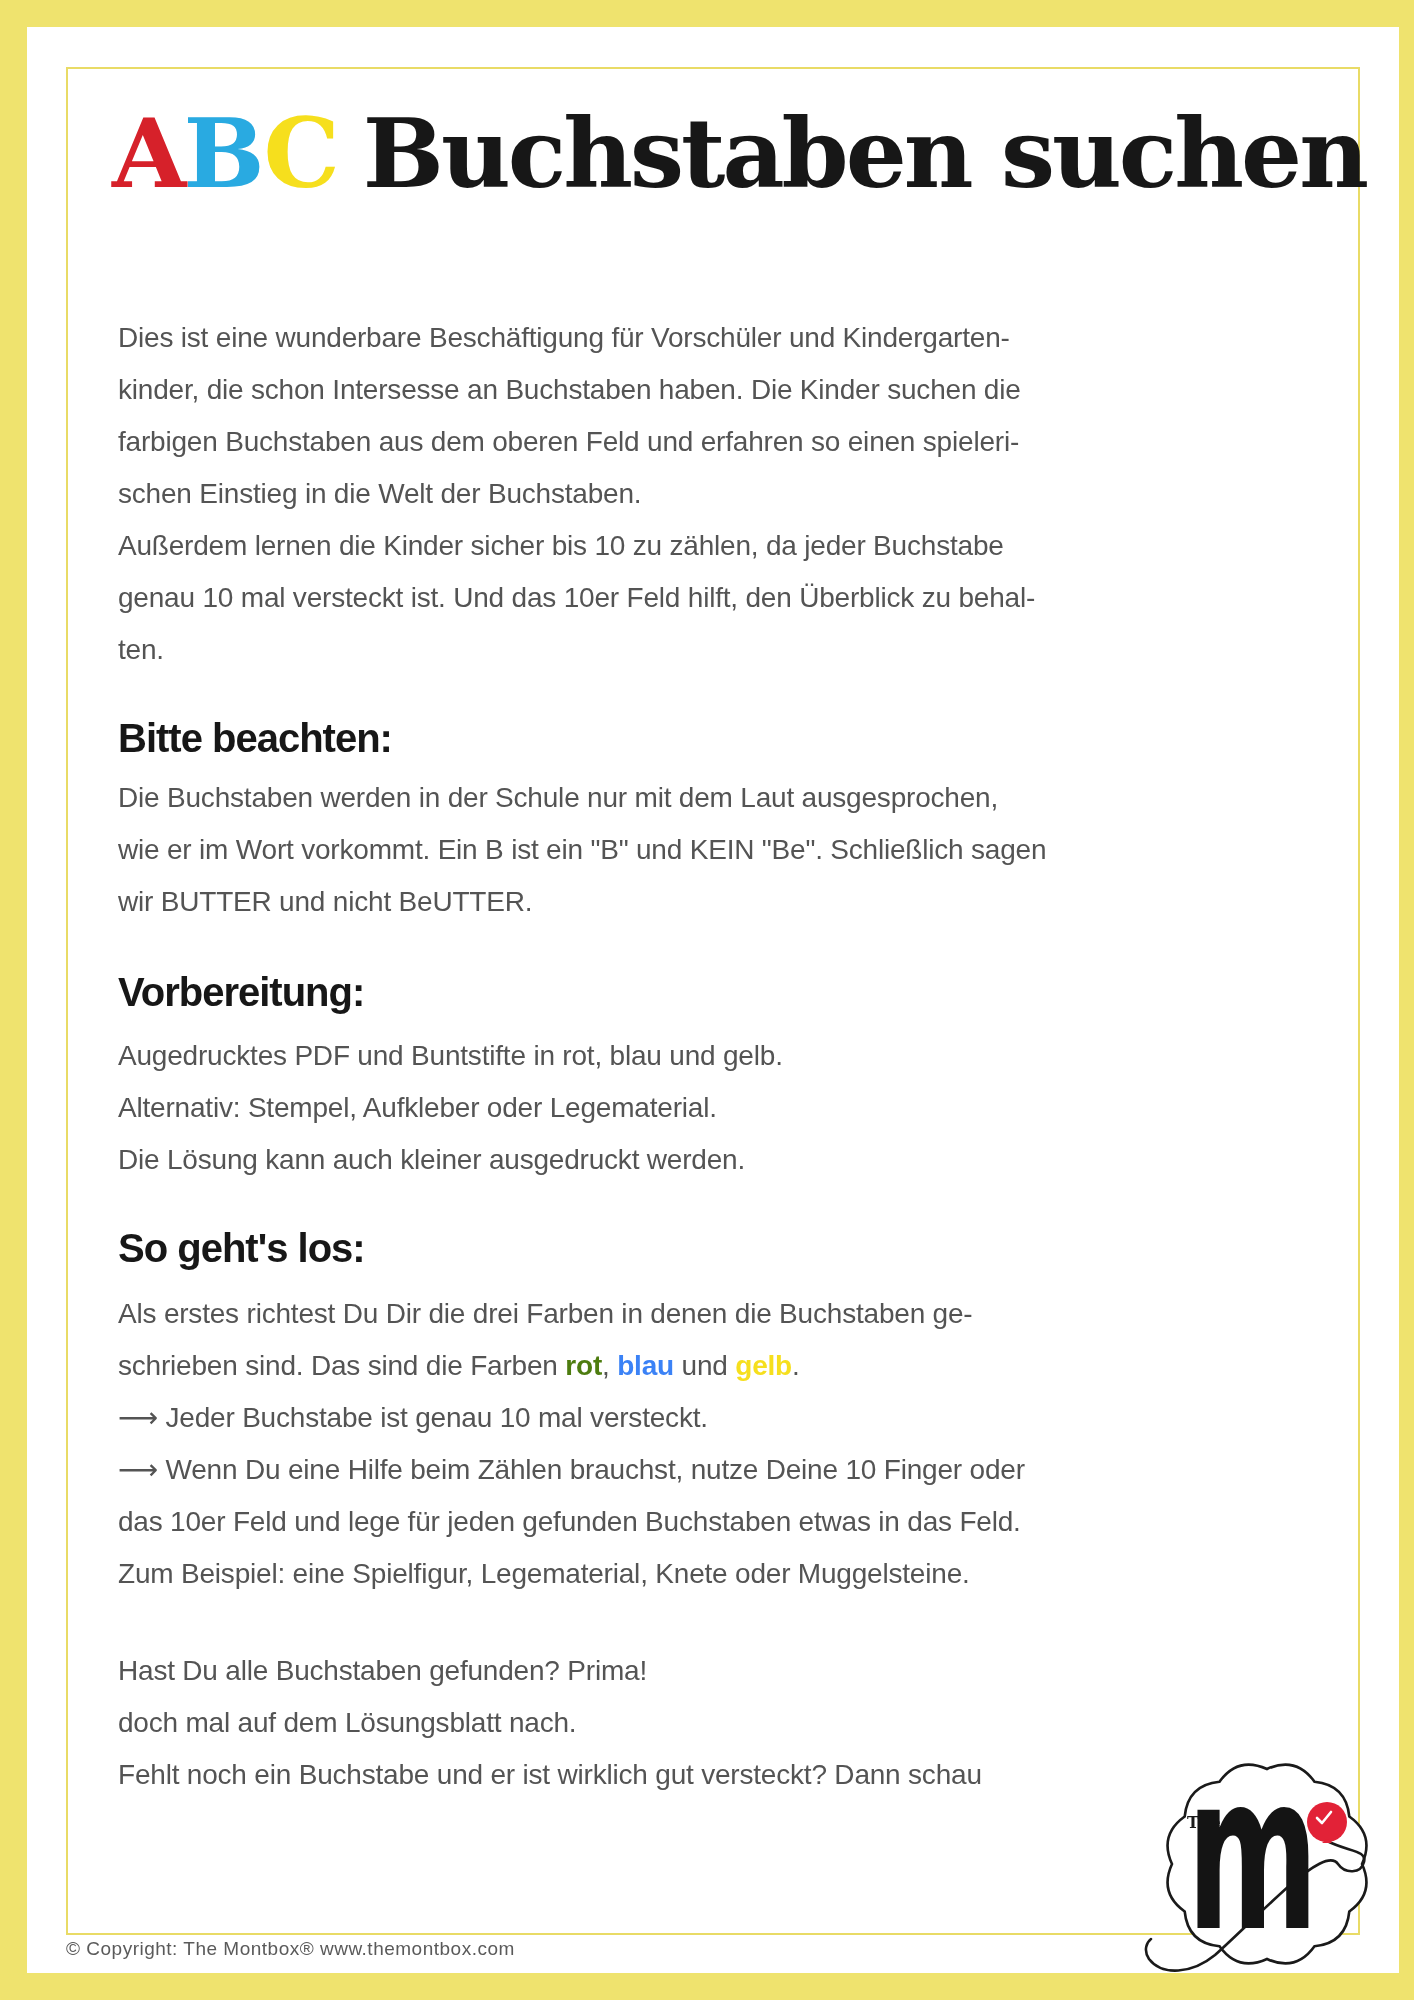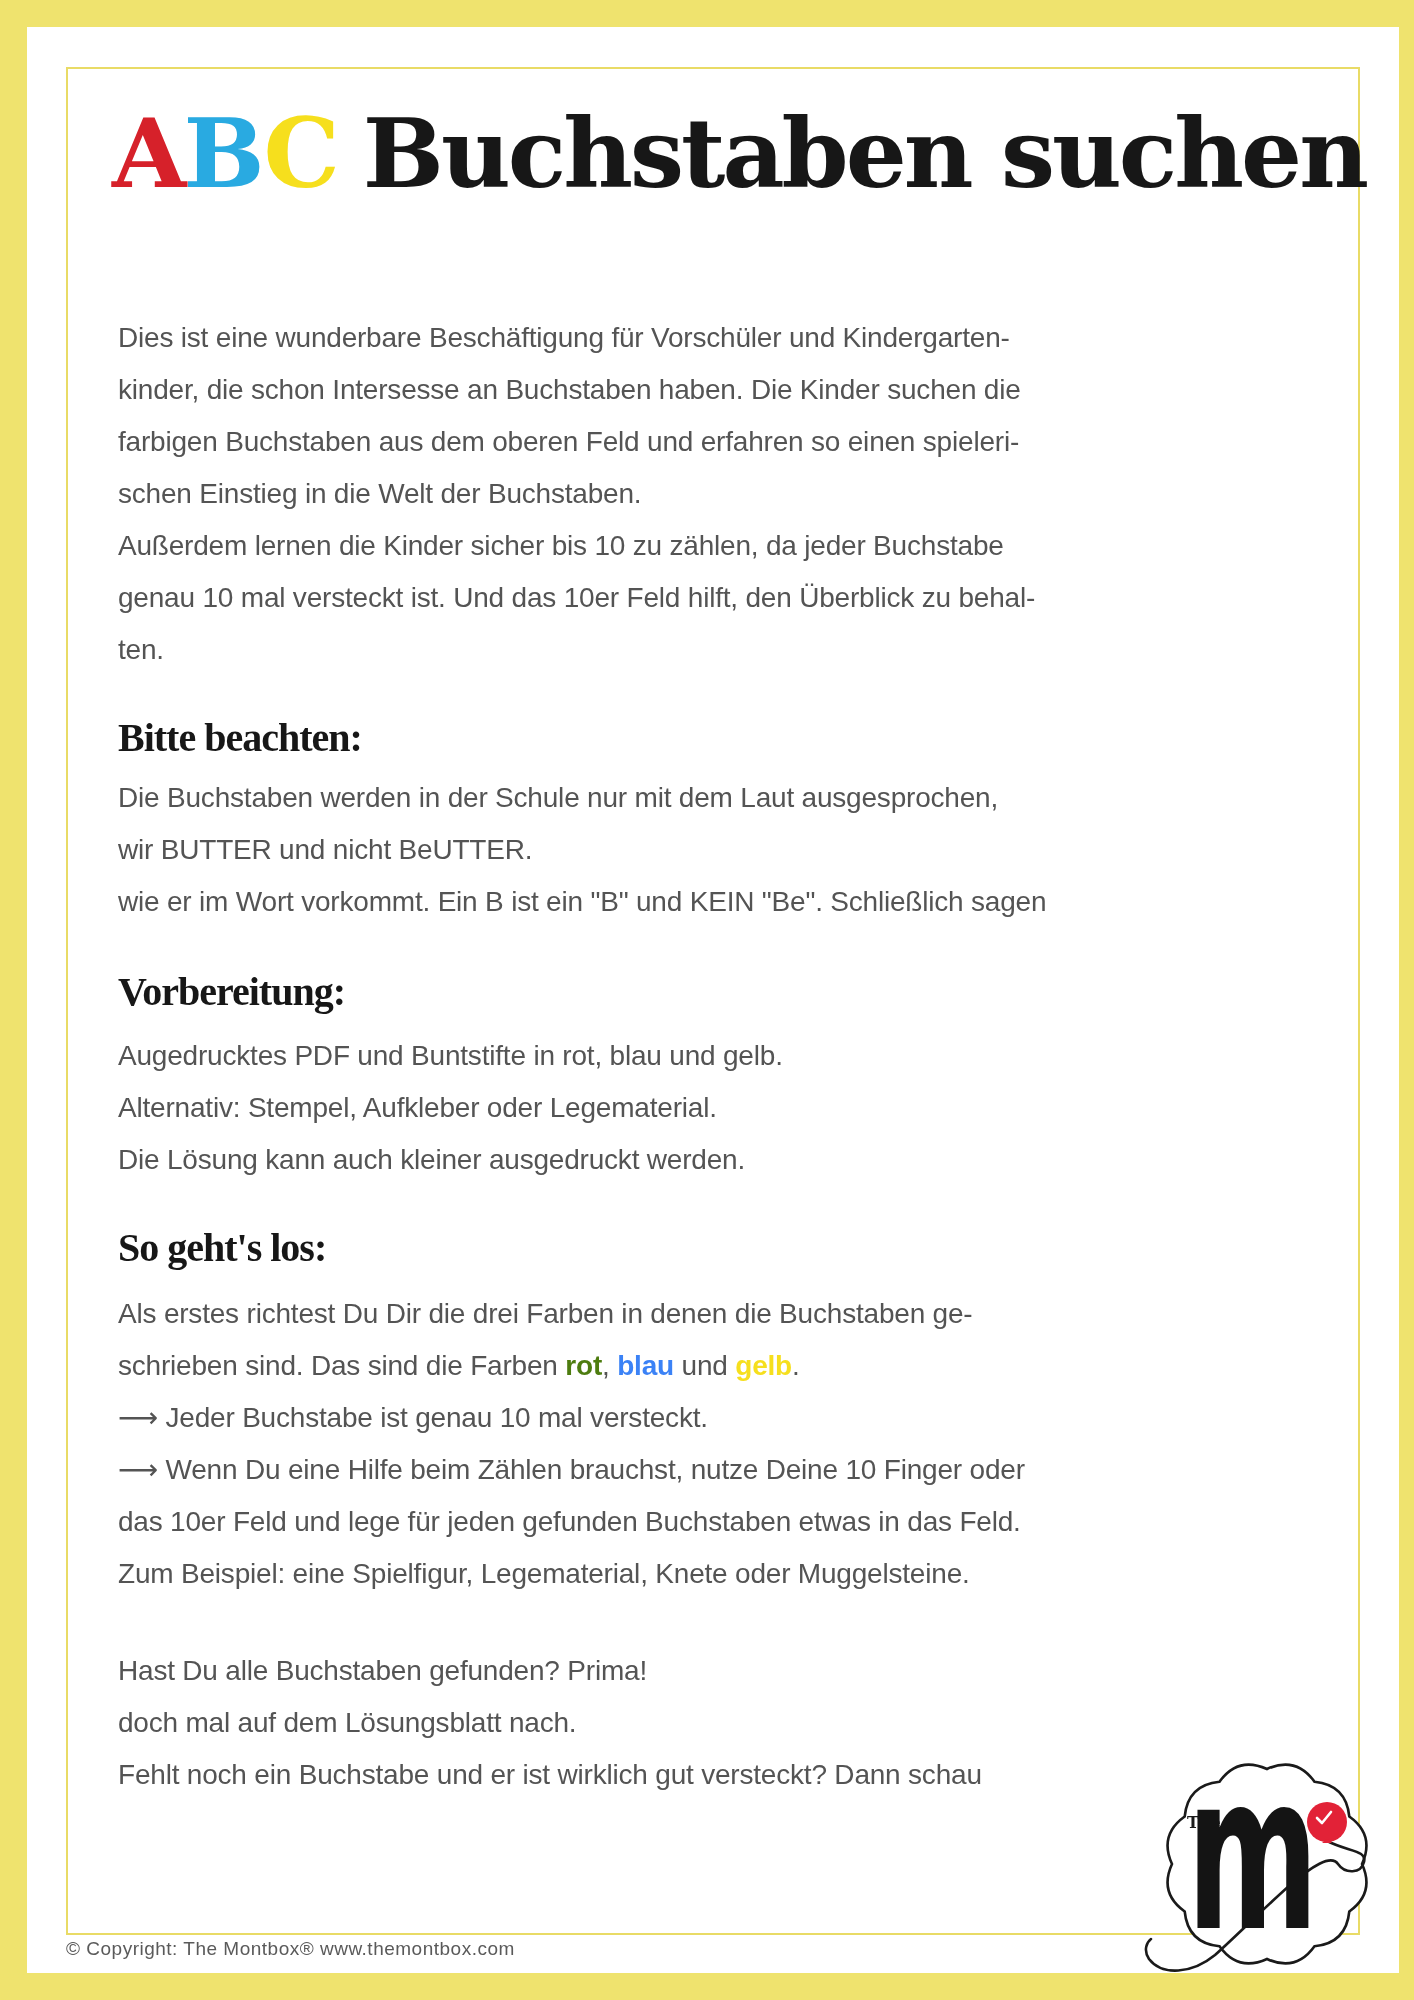--- a/index.html
+++ b/index.html
@@ -31,21 +31,21 @@
   .title .t-b { color:#29aae1; }
   .title .t-c { color:#f6df1d; }
   .title .t-rest { margin-left:26px; }
   .body-block {
     position:absolute; left:118px; width:1180px;
     font-size:28px; line-height:52px; font-weight:300;
     color:#545454; letter-spacing:-0.2px;
   }
   .heading {
     position:absolute; left:118px; width:1180px;
-    font-family:Liberation Serif, serif;
+    font-family:Liberation Sans, sans-serif;
     font-weight:bold; font-size:40px; line-height:48px;
     color:#171717; letter-spacing:-1px;
   }
   .p-intro        { top:312px; }
   .h-beachten     { top:714px; }
   .p-beachten     { top:772px; }
   .h-vorbereitung { top:968px; }
   .p-vorbereitung { top:1030px; }
   .h-sogehts      { top:1224px; }
   .p-sogehts      { top:1288px; }
@@ -81,22 +81,22 @@
     <div>farbigen Buchstaben aus dem oberen Feld und erfahren so einen spieleri-</div>
     <div>schen Einstieg in die Welt der Buchstaben.</div>
     <div>Außerdem lernen die Kinder sicher bis 10 zu zählen, da jeder Buchstabe</div>
     <div>genau 10 mal versteckt ist. Und das 10er Feld hilft, den Überblick zu behal-</div>
     <div>ten.</div>
   </div>
 
   <div class="heading h-beachten">Bitte beachten:</div>
   <div class="body-block p-beachten">
     <div>Die Buchstaben werden in der Schule nur mit dem Laut ausgesprochen,</div>
+    <div>wie er im Wort vorkommt. Ein B ist ein "B" und KEIN "Be". Schließlich sagen</div>
     <div>wir BUTTER und nicht BeUTTER.</div>
-    <div>wie er im Wort vorkommt. Ein B ist ein "B" und KEIN "Be". Schließlich sagen</div>
   </div>
 
   <div class="heading h-vorbereitung">Vorbereitung:</div>
   <div class="body-block p-vorbereitung">
     <div>Augedrucktes PDF und Buntstifte in rot, blau und gelb.</div>
     <div>Alternativ: Stempel, Aufkleber oder Legematerial.</div>
     <div>Die Lösung kann auch kleiner ausgedruckt werden.</div>
   </div>
 
   <div class="heading h-sogehts">So geht's los:</div>

